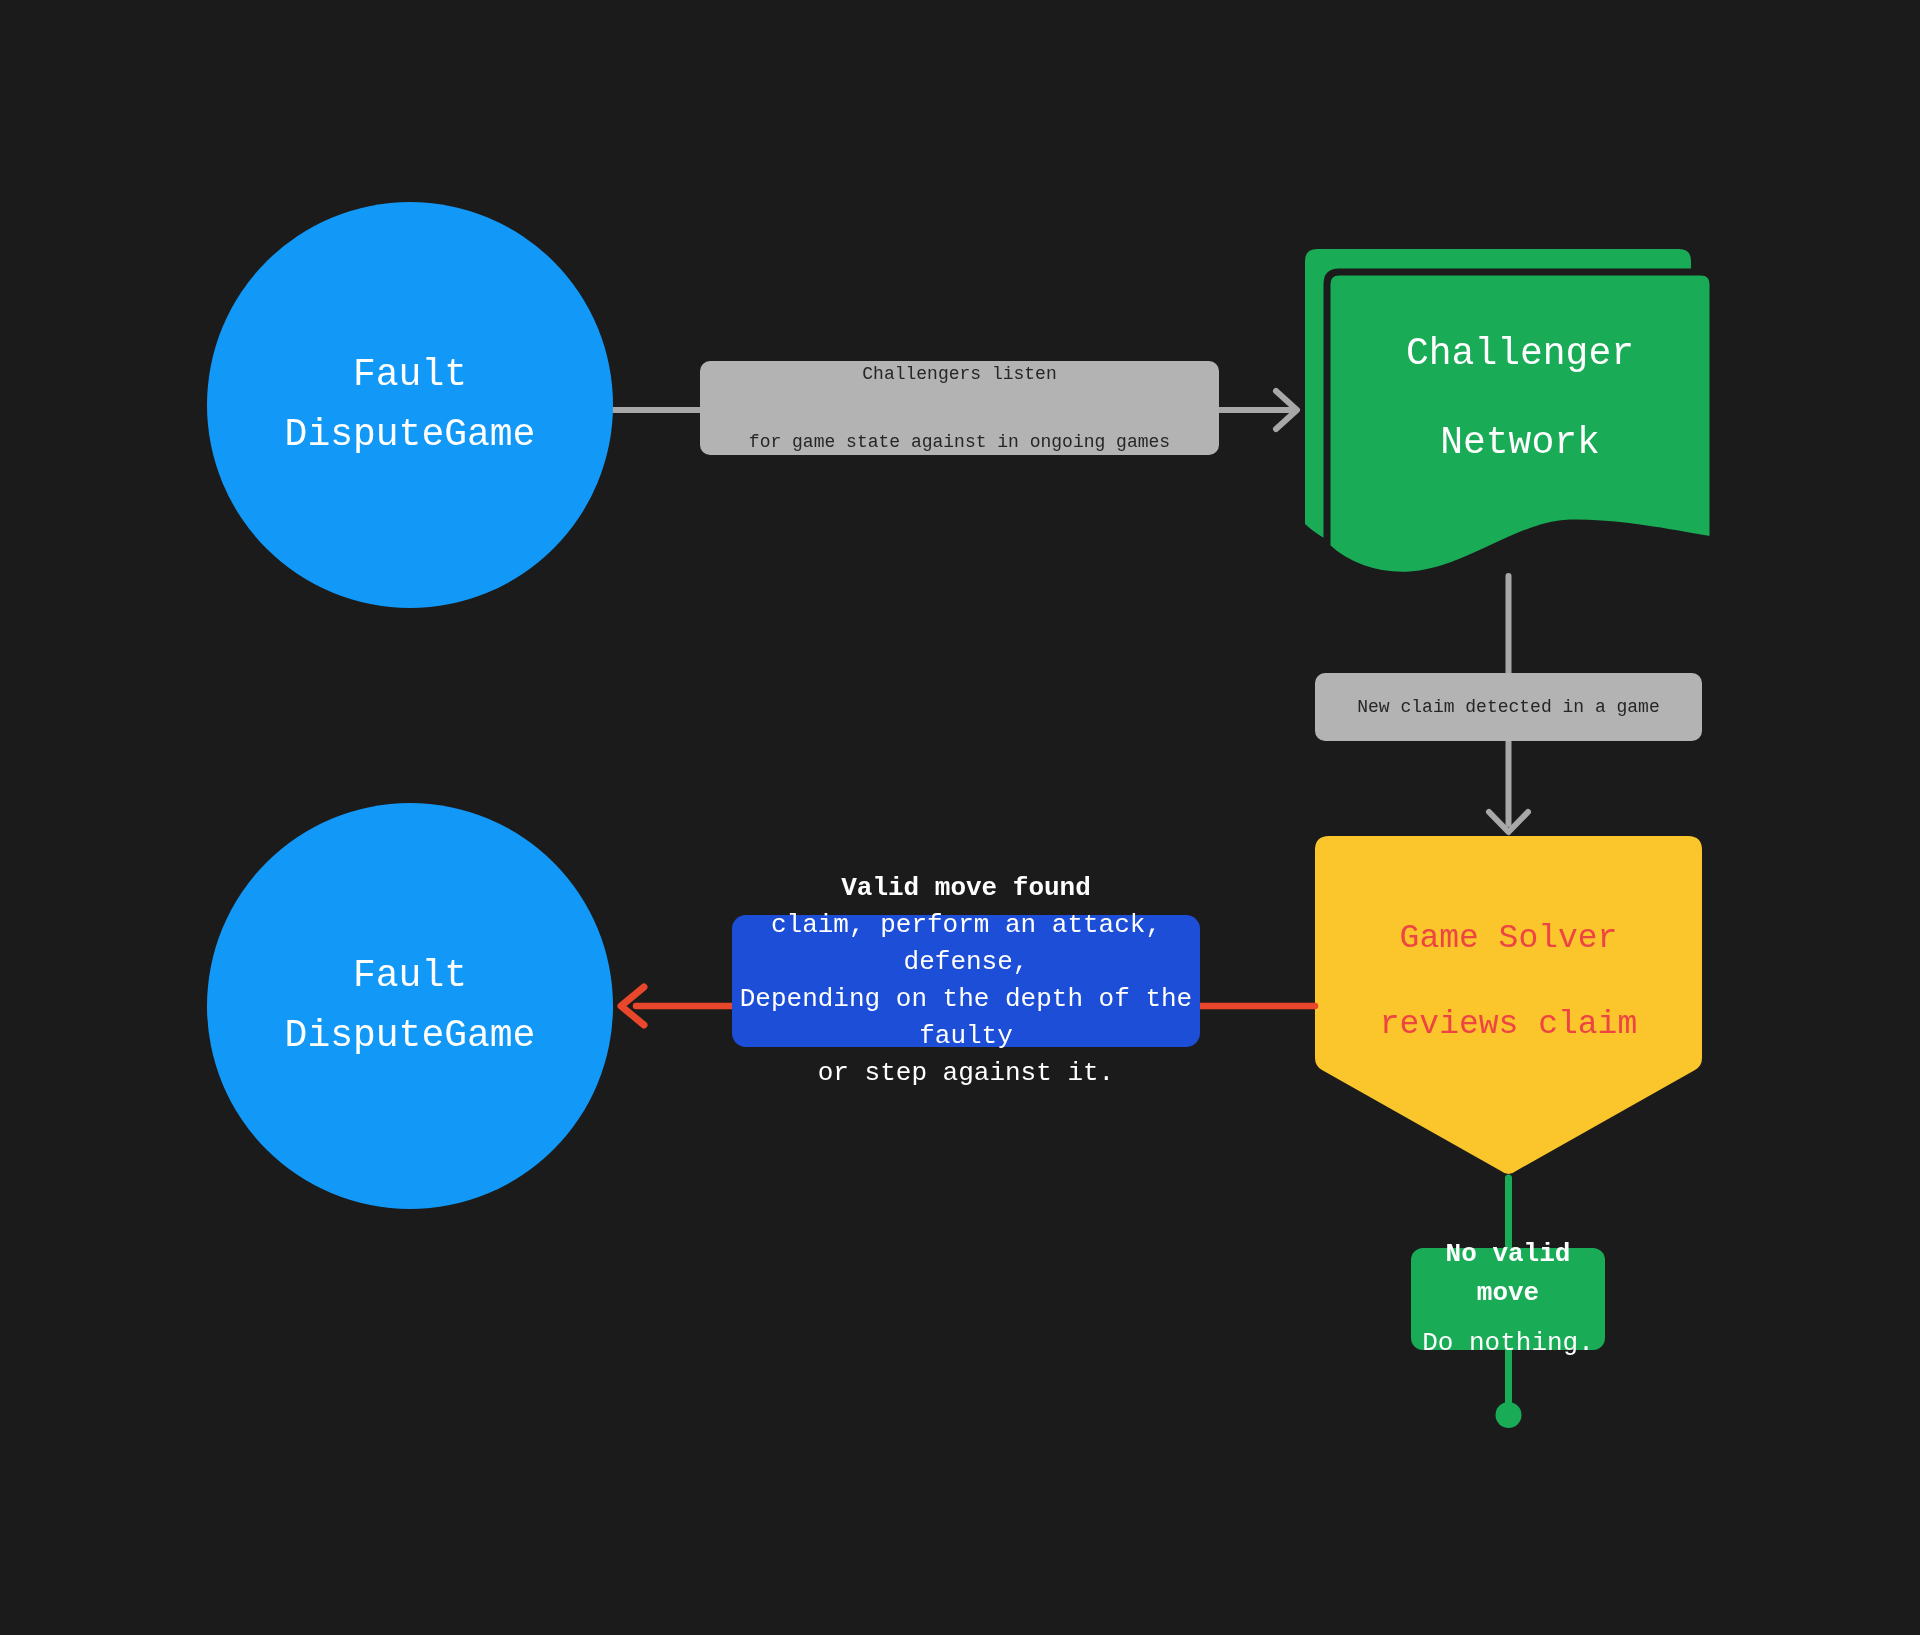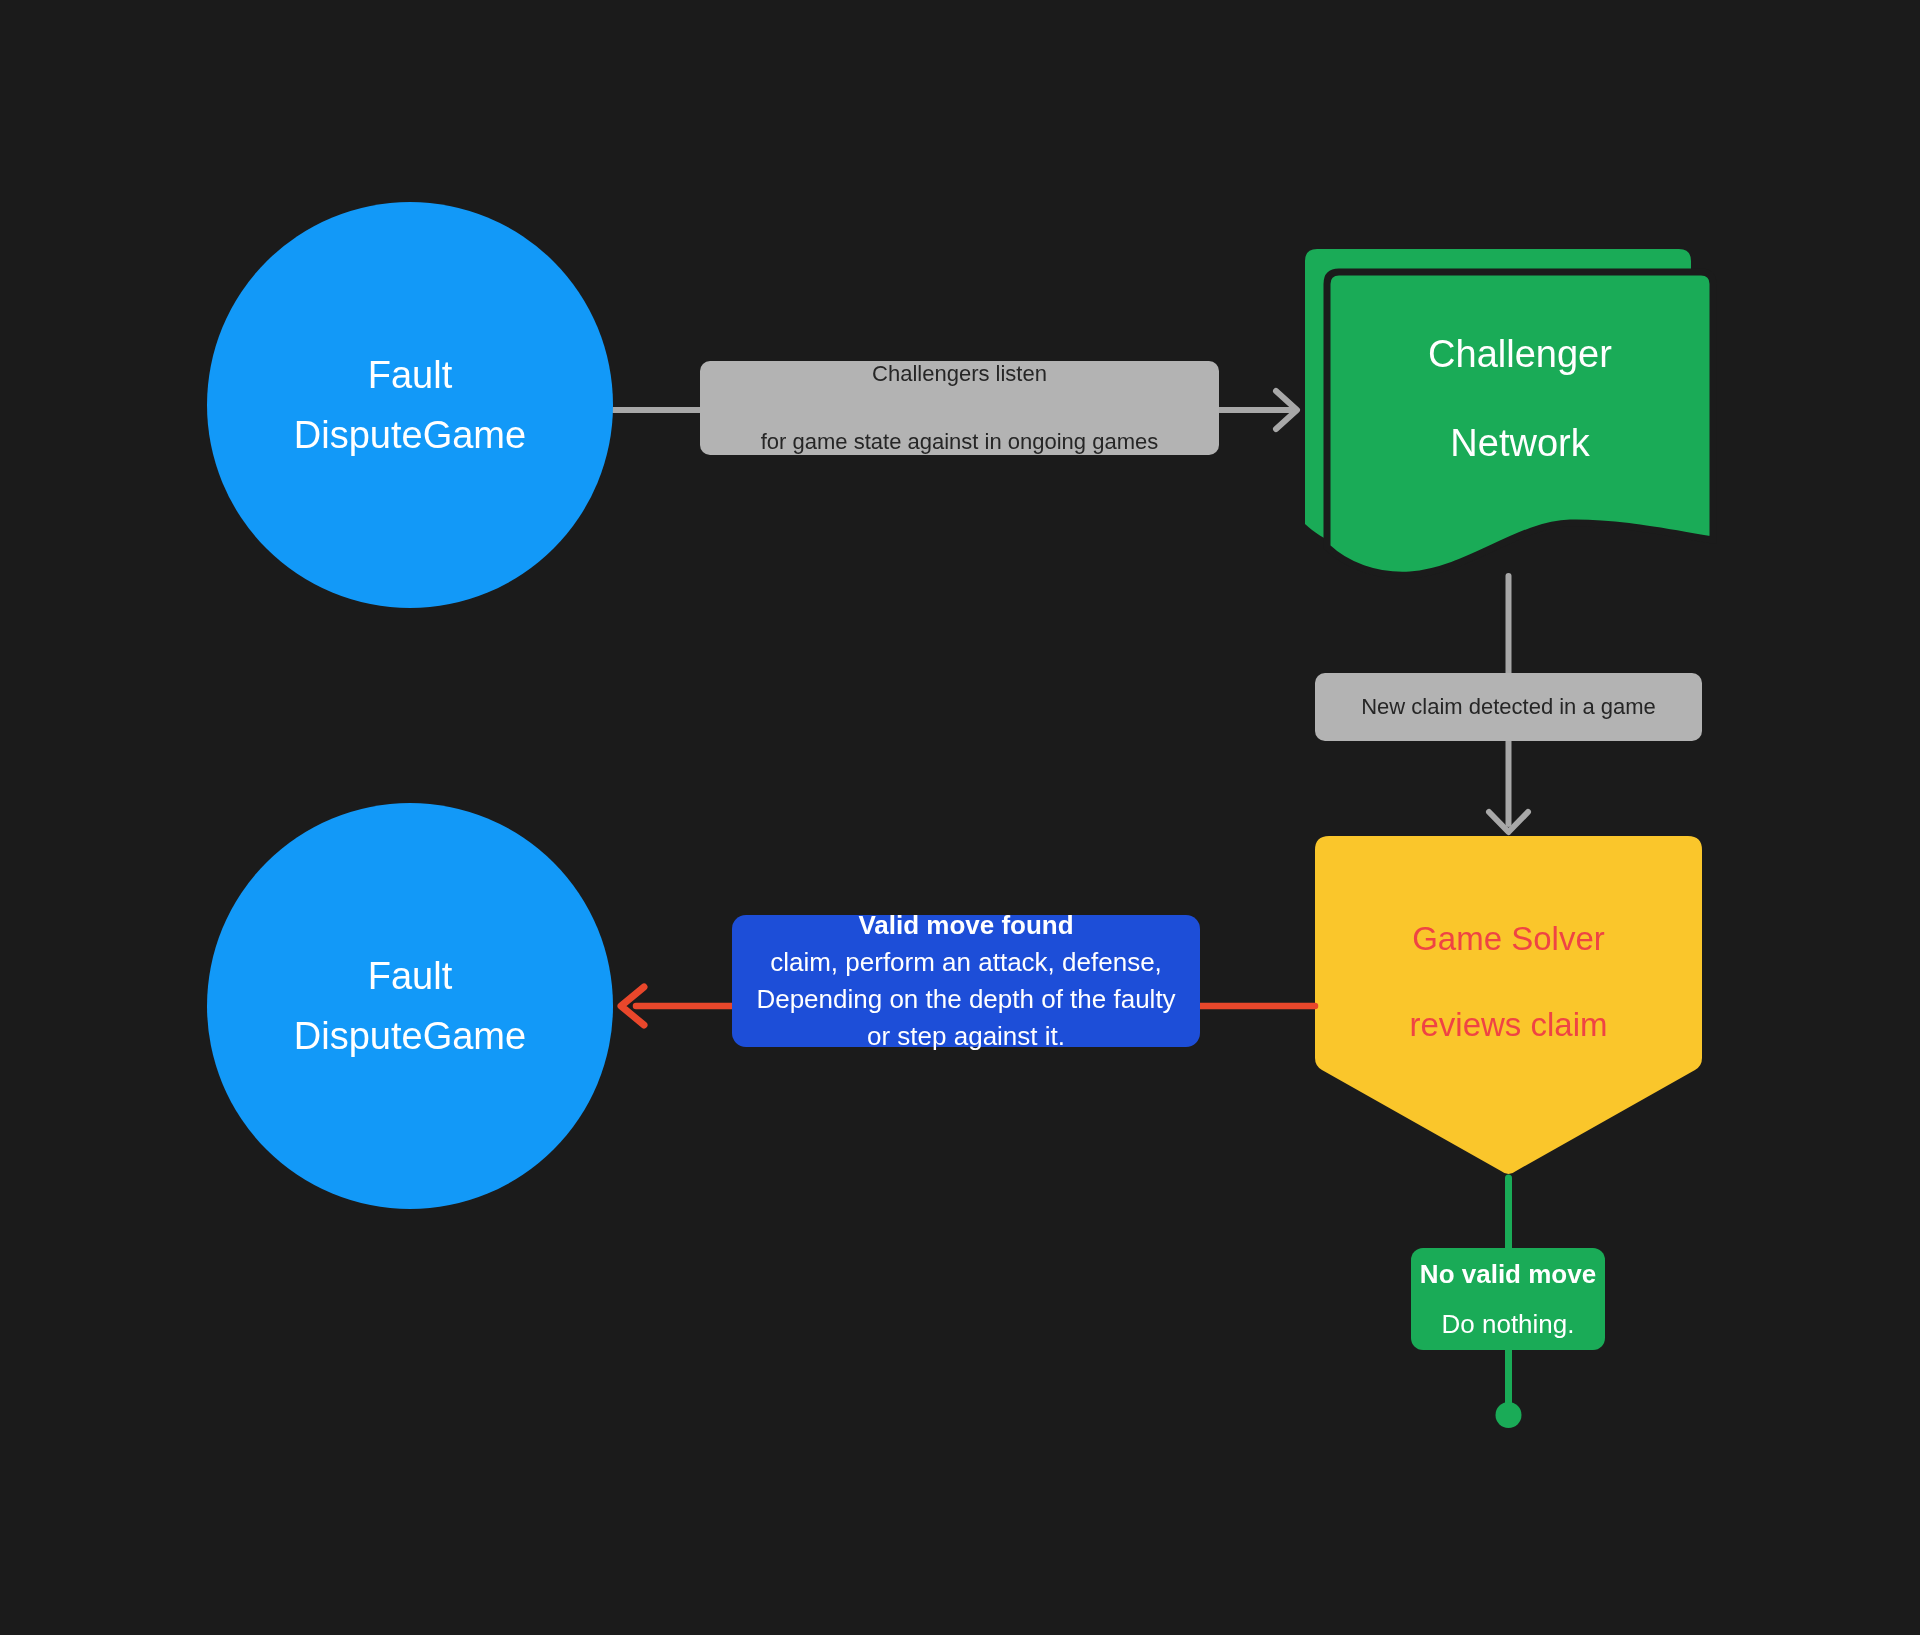--- a/index.html
+++ b/index.html
@@ -1,19 +1,19 @@
 <!DOCTYPE html>
 <html><head>
 <meta charset="utf-8">
 <style>
   html,body { margin:0; padding:0; background:#1b1b1b; }
   .stage {
     position:relative; width:1920px; height:1635px;
     background:#1b1b1b; overflow:hidden;
-    font-family:Liberation Sans, sans-serif;
+    font-family:Liberation Mono, monospace;
   }
   .stage svg.wires { position:absolute; left:0; top:0; z-index:1; }
   .node-circle {
     position:absolute; width:406px; height:406px; border-radius:50%;
     background:#1299f8; color:#ffffff;
     display:flex; flex-direction:column; align-items:center; justify-content:center;
     text-align:center; font-size:38px; line-height:60px; z-index:2;
   }
   .node-circle.top { left:207px; top:202px; }
   .node-circle.bottom { left:207px; top:803px; }
@@ -23,21 +23,21 @@
   }
   .doc-text { left:1327px; top:272px; width:386px; height:252px;
     color:#ffffff; font-size:38px; line-height:60px; }
   .shield-text { left:1315px; top:841px; width:387px; height:280px;
     color:#ef4444; font-size:33px; line-height:57px; }
   .label-box {
     position:absolute; display:flex; flex-direction:column; align-items:center;
     justify-content:center; text-align:center; z-index:2;
   }
   .label-gray { background:#b3b3b3; color:#262626; border-radius:10px;
-    font-size:22px; line-height:40px;gap:28px; }
+    font-size:18px; line-height:40px;gap:28px; }
   .box-listen { left:700px; top:361px; width:519px; height:94px; }
   .box-newclaim { left:1315px; top:673px; width:387px; height:68px; }
   .box-red { left:732px; top:915px; width:468px; height:132px;
     background:#1d4ed8; color:#ffffff; border-radius:14px;
     font-size:26px; line-height:37px; }
   .box-green { left:1411px; top:1248px; width:194px; height:102px;
     background:#1aab57; color:#ffffff; border-radius:12px;
     font-size:26px; line-height:39px;gap:11px; }
   .bold { font-weight:bold; }
 </style>

